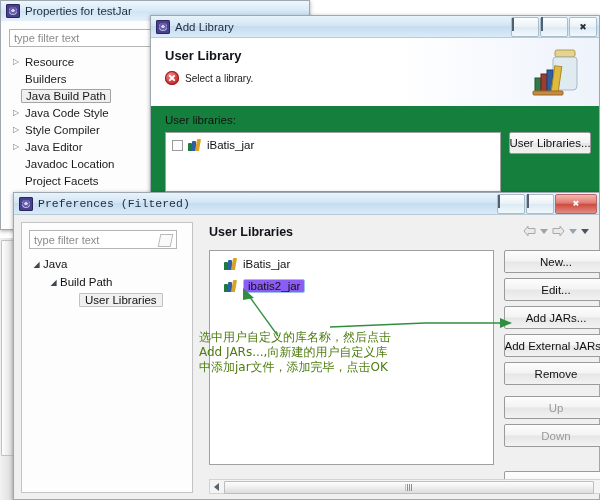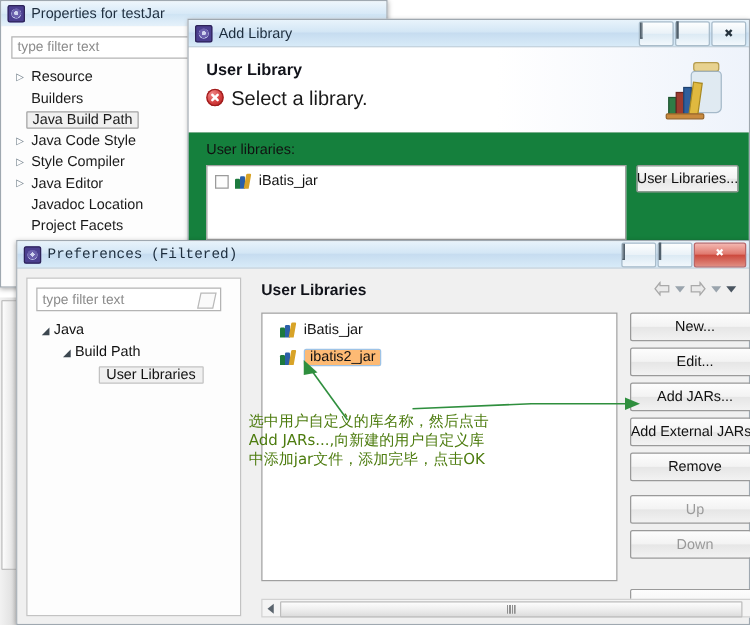--- a/index.html
+++ b/index.html
@@ -113,21 +113,21 @@
 
   
   #win-addlib { left: 150px; top: 15px; width: 450px; height: 193px; }
   .dlg-head {
     position:absolute; left:0; top:22px; right:0; height:68px;
     background: linear-gradient(to right, #ffffff 0%, #ffffff 55%, #eef3fb 100%);
     border-bottom:1px solid #c8c8c8;
     padding-left:12px;
   }
   .dlg-title { position:absolute; left:14px; top:10px; font-size:13px; font-weight:bold; color:#11131a;}
-  .dlg-msg { position:absolute; left:14px; top:33px; font-size:16px; color:#1a1a1a; display:flex; gap:6px;}
+  .dlg-msg { position:absolute; left:14px; top:33px; font-size:10px; color:#1a1a1a; display:flex; align-items:center; gap:6px;}
   .err-icon {
     width:14px; height:14px; border-radius:50%;
     background: radial-gradient(circle at 35% 30%, #f08a8a 0%, #d23b3b 55%, #a81f1f 100%);
     position:relative; box-shadow: 0 0 0 1px #9e1c1c inset;
   }
   .err-icon::before, .err-icon::after {
     content:""; position:absolute; left:3px; top:6px; width:8px; height:2px; background:#fff; border-radius:1px;
   }
   .err-icon::before { transform: rotate(45deg); }
   .err-icon::after  { transform: rotate(-45deg); }
@@ -191,21 +191,21 @@
   .navs { position:absolute; right:6px; top:3px; display:flex; align-items:center; gap:4px; }
   .arrow-l, .arrow-r { width:13px; height:12px; position:relative; }
   .caret { width:0;height:0;border-left:4px solid transparent;border-right:4px solid transparent;border-top:5px solid #4a5560;}
   .caret.dim { border-top-color:#9aa4ad; }
 
   .ul-list {
     position:absolute; left:9px; top:35px; width:285px; height:215px;
     background:#fff; border:1px solid #a0a0a0; box-sizing:border-box; overflow:hidden;
   }
   .ul-item { height:18px; display:flex; align-items:center; gap:5px; padding-left:14px; font-size:11.5px; color:#111; margin-top:4px;}
-  .ul-item.sel .lbl { background:#fdba74; border:1px solid #9ec3e6; padding:0 4px; border-radius:2px;text-align:right; }
+  .ul-item.sel .lbl { background:#8b5cf6; border:1px solid #9ec3e6; padding:0 4px; border-radius:2px;text-align:right; }
 
   .btn-col { position:absolute; left:304px; top:35px; width:104px; }
   .btn-col .btn { width:104px; height:23px; margin-bottom:5px; }
   .btn-col .gap { height:6px; }
 
   .hscroll {
     position:absolute; left:9px; bottom:5px; width:418px; height:15px;
     background:#f4f4f4; border:1px solid #d2d2d2; box-sizing:border-box;
   }
   .hs-l, .hs-r { position:absolute; top:0; width:13px; height:13px; display:flex; align-items:center; justify-content:center;}

